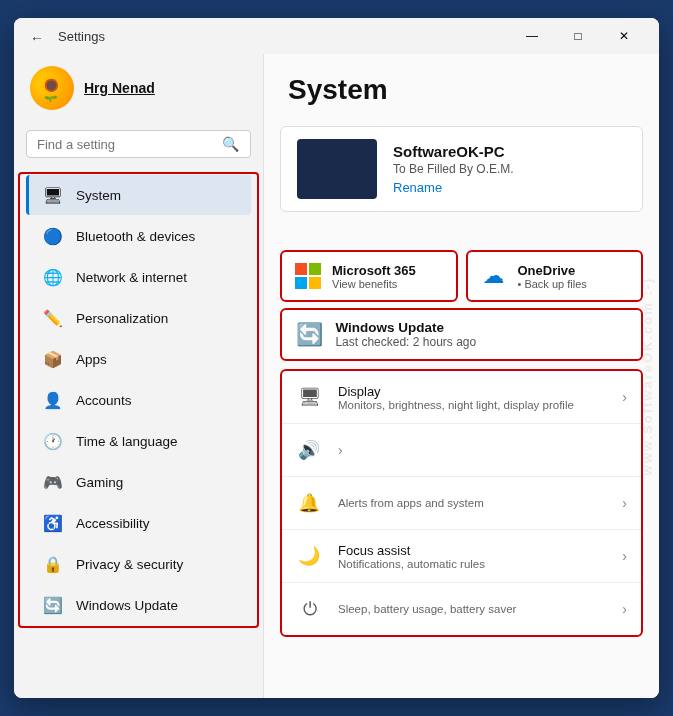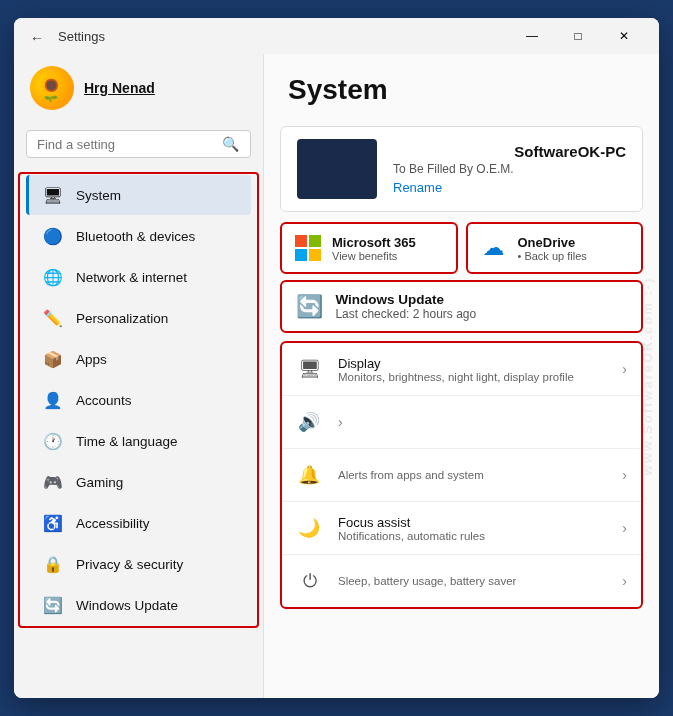--- a/index.html
+++ b/index.html
@@ -189,21 +189,20 @@
       border-radius: 4px;
       flex-shrink: 0;
     }
     .computer-info {
       flex: 1;
     }
     .computer-name {
       font-size: 15px;
       font-weight: 700;
       color: #111;
-      text-align: right;
     }
     .computer-desc {
       font-size: 12px;
       color: #555;
       margin-top: 2px;
     }
     .rename-link {
       font-size: 13px;
       color: #0078d4;
       cursor: pointer;
@@ -219,20 +218,21 @@
     .promo-card {
       flex: 1;
       background: white;
       border: 2px solid #c00;
       border-radius: 6px;
       padding: 10px 12px;
       display: flex;
       align-items: center;
       gap: 10px;
       cursor: pointer;
+      margin-top: 28px;
     }
     .ms365-icon {
       width: 28px;
       height: 28px;
       display: flex;
       align-items: center;
       justify-content: center;
       font-size: 22px;
     }
     .promo-card-info .promo-title {

